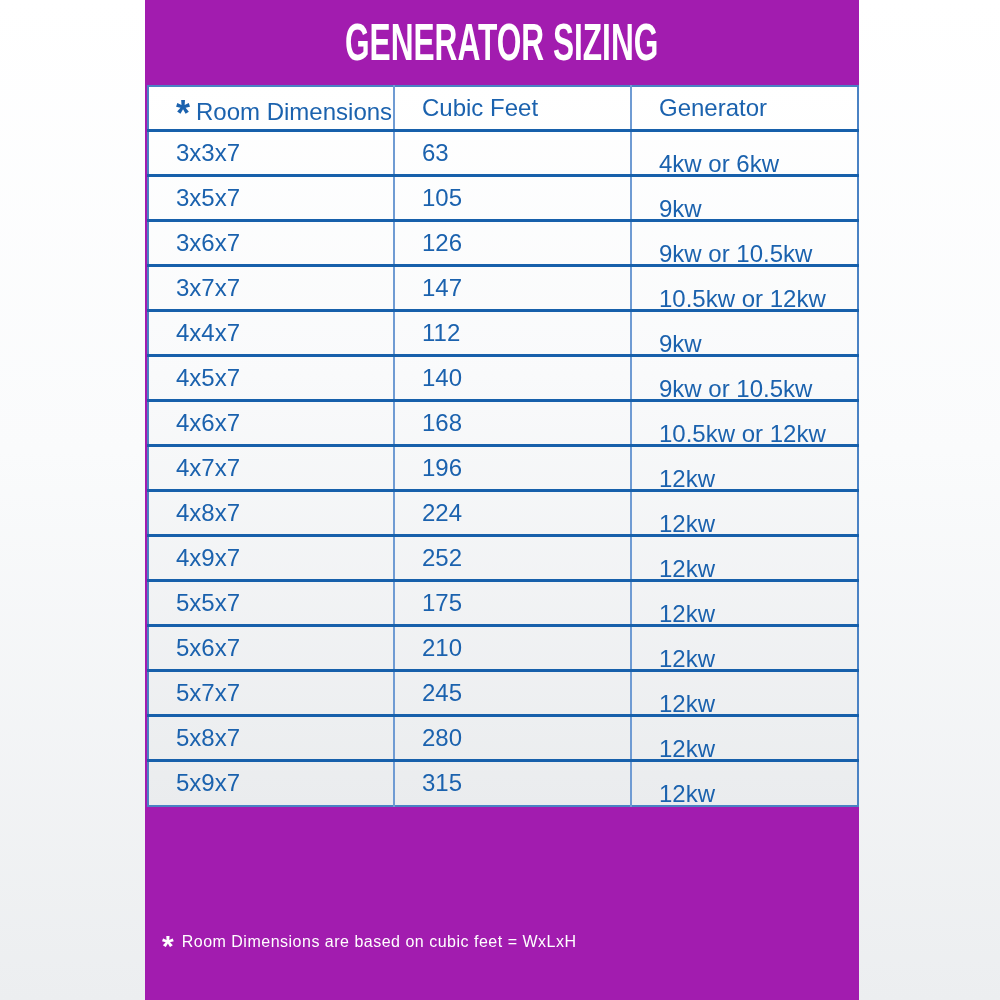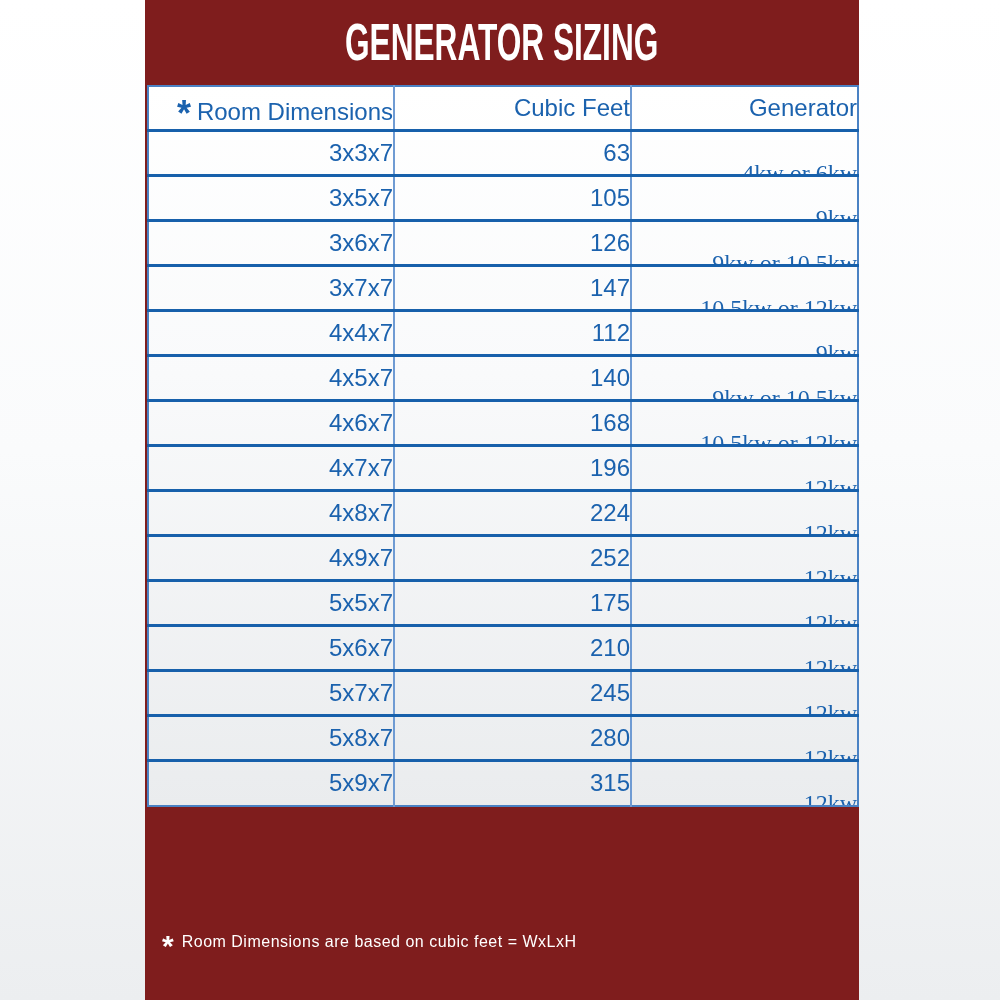--- a/index.html
+++ b/index.html
@@ -9,21 +9,21 @@
     overflow: hidden;
   }
   body {
     background: linear-gradient(180deg, #ffffff 0%, #fafbfc 45%, #eceef0 100%);
     position: relative;
   }
   .panel {
     position: absolute;
     left: 145px; top: 0;
     width: 714px; height: 1000px;
-    background: #7f1d1d;
+    background: #a21caf;
   }
   .title-bar {
     height: 85px;
     display: flex;
     align-items: center;
     justify-content: center;
   }
   .title {
     color: #ffffff;
     font-size: 51px;
@@ -35,31 +35,32 @@
   }
   .sizing-table {
     border-collapse: collapse;
     table-layout: fixed;
     width: 710px;
     margin-left: 2px;
     background: linear-gradient(180deg, #ffffff 0%, #f9fafb 40%, #eaecee 100%);
     border: 2px solid #4a82c4;
   }
   .sizing-table td, .sizing-table th {
-    text-align: right;
+    text-align: left;
     vertical-align: middle;
     color: #1b62ae;
     font-size: 24px;
     font-weight: 400;
     overflow: hidden;
+    padding-left: 27px;
   }
   .sizing-table thead th { height: 40px; font-weight: 400; }
   .sizing-table tbody td { height: 45px; border-top: 3px solid #1760ab; }
   .sizing-table td + td, .sizing-table th + th { border-left: 2px solid #6f9bd3; }
-  .col-generator-cell span { position: relative; top: 20px; display: inline-block; font-family: Liberation Serif, serif; }
+  .col-generator-cell span { position: relative; top: 11px; display: inline-block; }
   .hdr-asterisk {
     font-size: 36px;
     font-weight: 700;
     position: relative;
     top: 6px;
     margin-right: 6px;
   }
   .footer-note {
     position: absolute;
     left: 145px; top: 895px;

